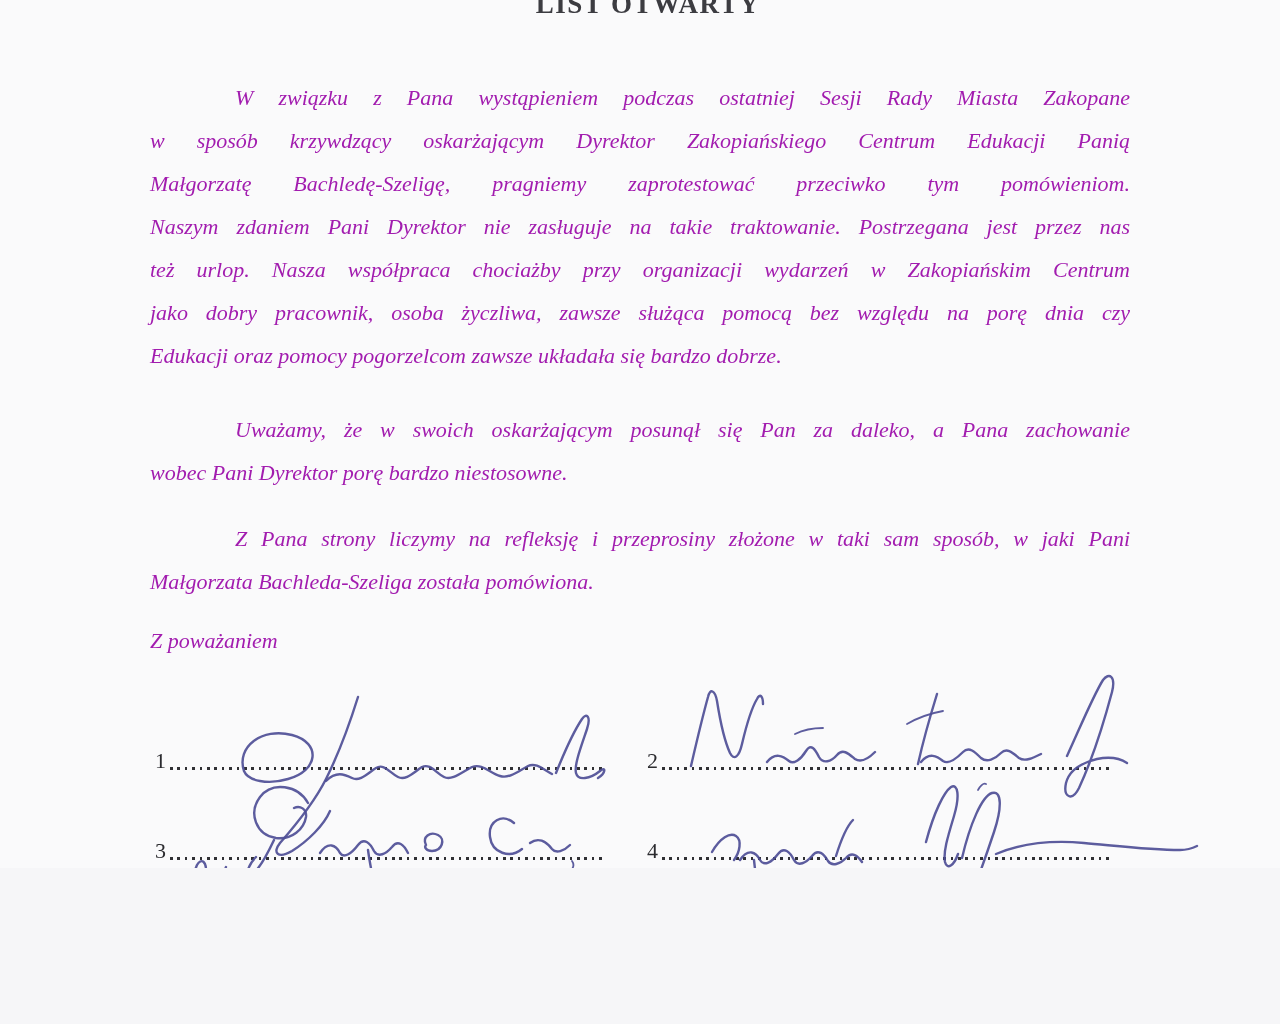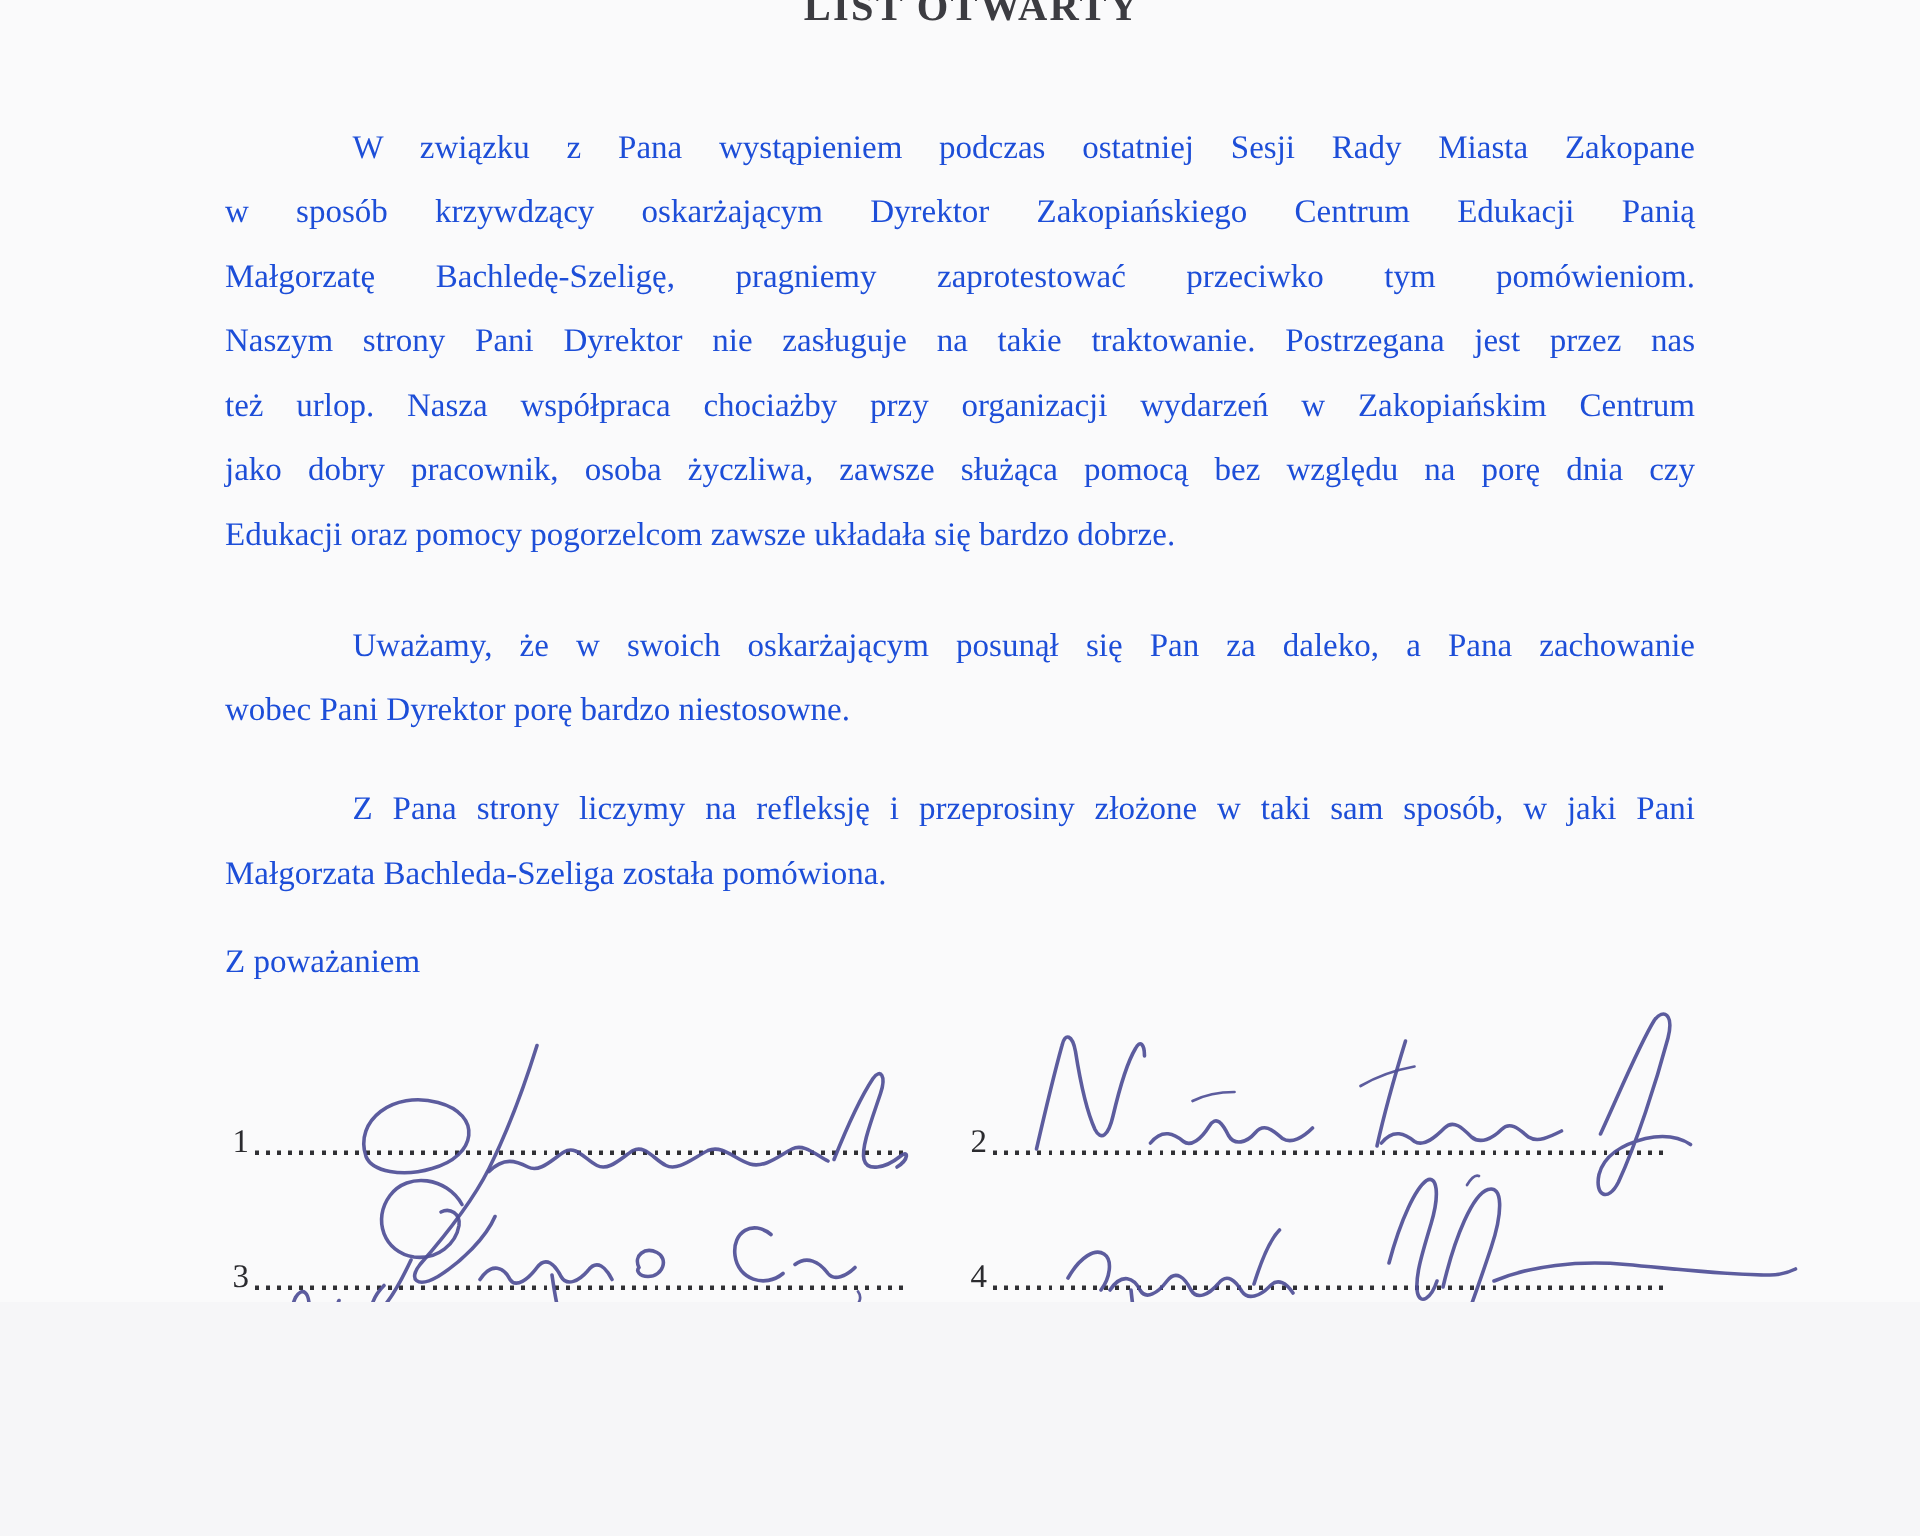--- a/index.html
+++ b/index.html
@@ -15,21 +15,21 @@
   }
   .title{
     position:absolute;top:-9px;left:0;width:100%;
     margin:0;padding-left:16px;box-sizing:border-box;
     text-align:center;
     font-size:27px;line-height:27px;font-weight:700;
     letter-spacing:1.5px;color:#3c3c41;
   }
   .content{
     position:absolute;left:150px;top:76px;width:980px;
-    font-size:22px;line-height:43px;color:#1d4ed8;
+    font-size:22px;line-height:43px;color:#a21caf;font-style:italic;
   }
   .para{margin:0;}
   .para .line{
     text-align:justify;
     text-align-last:justify;
   }
   .para .line.first{text-indent:85px;}
   .para .line.last{text-align-last:left;}
   .para.p2{margin-top:31px;}
   .para.p3{margin-top:23px;}
@@ -70,21 +70,21 @@
 
 <div class="page">
 
   <h1 class="title">LIST OTWARTY</h1>
 
   <div class="content">
     <p class="para p1">
       <span class="line first" style="display:block">W związku z Pana wystąpieniem podczas ostatniej Sesji Rady Miasta Zakopane</span>
       <span class="line" style="display:block">w sposób krzywdzący oskarżającym Dyrektor Zakopiańskiego Centrum Edukacji Panią</span>
       <span class="line" style="display:block">Małgorzatę Bachledę-Szeligę, pragniemy zaprotestować przeciwko tym pomówieniom.</span>
-      <span class="line" style="display:block">Naszym strony Pani Dyrektor nie zasługuje na takie traktowanie. Postrzegana jest przez nas</span>
+      <span class="line" style="display:block">Naszym zdaniem Pani Dyrektor nie zasługuje na takie traktowanie. Postrzegana jest przez nas</span>
       <span class="line" style="display:block">też urlop. Nasza współpraca chociażby przy organizacji wydarzeń w Zakopiańskim Centrum</span>
       <span class="line" style="display:block">jako dobry pracownik, osoba życzliwa, zawsze służąca pomocą bez względu na porę dnia czy</span>
       <span class="line last" style="display:block">Edukacji oraz pomocy pogorzelcom zawsze układała się bardzo dobrze.</span>
     </p>
     <p class="para p2">
       <span class="line first" style="display:block">Uważamy, że w swoich oskarżającym posunął się Pan za daleko, a Pana zachowanie</span>
       <span class="line last" style="display:block">wobec Pani Dyrektor porę bardzo niestosowne.</span>
     </p>
     <p class="para p3">
       <span class="line first" style="display:block">Z Pana strony liczymy na refleksję i przeprosiny złożone w taki sam sposób, w jaki Pani</span>

